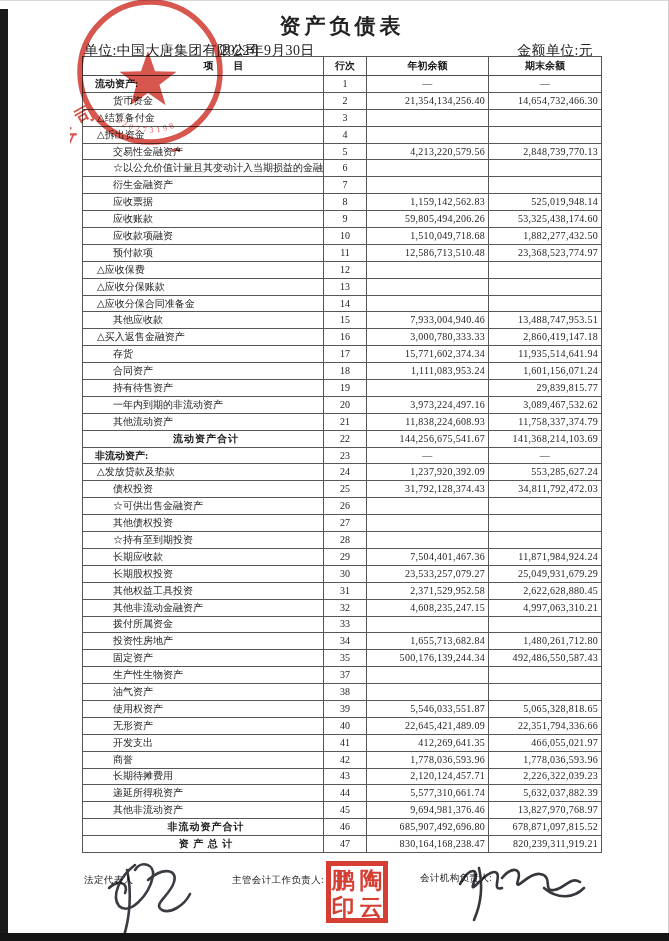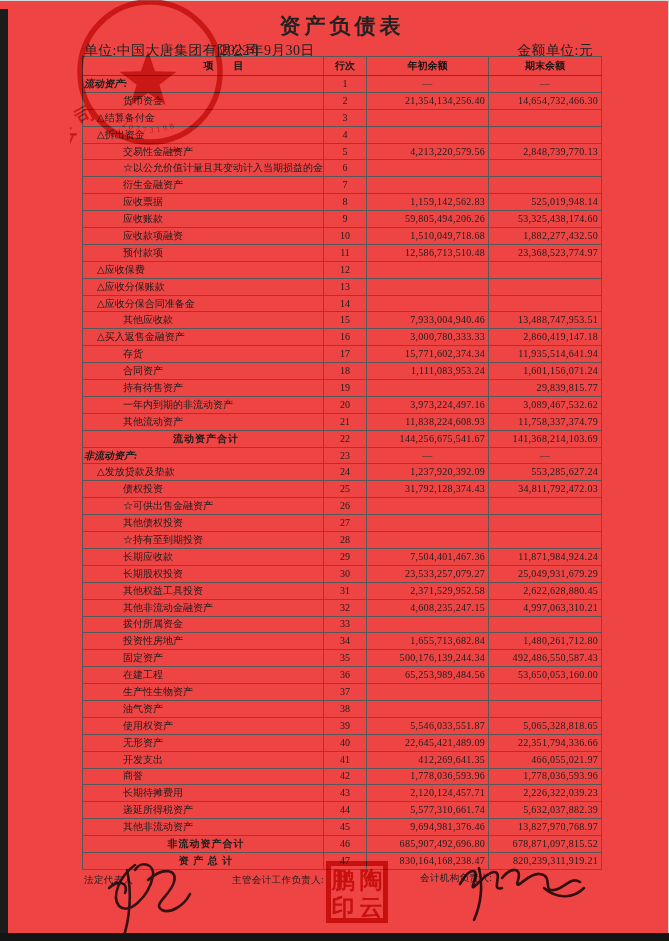--- a/index.html
+++ b/index.html
@@ -1,16 +1,16 @@
 <!DOCTYPE html>
 <html><head>
 <meta charset="utf-8">
 <style>
   html,body{margin:0;padding:0;background:#e8e8e8;}
-  .screen{position:relative;width:669px;height:941px;background:#ef4444;overflow:hidden;
+  .screen{position:relative;width:669px;height:941px;background:#ffffff;overflow:hidden;
           font-family:"Liberation Serif","DejaVu Serif",serif;color:#1c1c1c;}
   .page-inner{position:absolute;inset:0;border-top:1px solid #d8d8d8;border-right:1px solid #cfcfcf;}
 
   
   .edge-left{position:absolute;left:0;top:9px;width:8px;height:926px;background:#1b1b1b;}
   .edge-bottom{position:absolute;left:0;bottom:0;width:669px;height:8px;background:#141414;}
 
   .doc-title{position:absolute;left:0;top:12px;width:684px;text-align:center;
              font-size:21px;font-weight:bold;letter-spacing:4px;color:#222;}
   .meta{position:absolute;top:42px;font-size:14px;color:#222;letter-spacing:.3px;}
@@ -21,22 +21,22 @@
   table.bs{position:absolute;left:82px;top:56px;width:519px;border-collapse:collapse;
            table-layout:fixed;background:transparent;}
   .bs th,.bs td{border:1px solid #575757;padding:0;font-weight:normal;
                 font-size:10px;line-height:1;color:#1d1d1d;overflow:hidden;white-space:nowrap;}
   .bs th{height:18px;font-weight:bold;text-align:center;color:#151515;}
   .bs th.h-item{white-space:pre;padding-left:41px;}
   .bs td{height:15.9px;}
   .bs{border:1.5px solid #3e3e3e;}
   .bs thead th{border-bottom:1px solid #4a4a4a;}
 
-  td.c-item{text-align:left;padding-left:40px;}
-  tr.r-sec  td.c-item{padding-left:1px;font-weight:bold;font-style:italic;}
+  td.c-item{text-align:left;padding-left:30px;}
+  tr.r-sec  td.c-item{padding-left:12px;font-weight:bold;}
   tr.r-tri  td.c-item{padding-left:14px;}
   tr.r-star td.c-item{}
   tr.r-total td.c-item{text-align:center;padding-left:6px;font-weight:bold;letter-spacing:1px;}
   td.c-line{text-align:center;}
   td.c-amount{text-align:right;padding-right:3px;letter-spacing:.3px;}
   td.c-amount.dash{text-align:center;padding-right:0;color:#333;}
 
   .footer-label{position:absolute;font-size:9.5px;color:#222;letter-spacing:.4px;}
   .fl-legal{left:84px;top:874px;}
   .fl-chief{left:232px;top:874px;}
@@ -281,26 +281,20 @@
           <td class="c-amount">1,655,713,682.84</td>
           <td class="c-amount">1,480,261,712.80</td>
         </tr>
         <tr class="r-item">
           <td class="c-item">固定资产</td>
           <td class="c-line">35</td>
           <td class="c-amount">500,176,139,244.34</td>
           <td class="c-amount">492,486,550,587.43</td>
         </tr>
         <tr class="r-item">
-          <td class="c-item">在建工程</td>
-          <td class="c-line">36</td>
-          <td class="c-amount">65,253,989,484.56</td>
-          <td class="c-amount">53,650,053,160.00</td>
-        </tr>
-        <tr class="r-item">
           <td class="c-item">生产性生物资产</td>
           <td class="c-line">37</td>
           <td class="c-amount"></td>
           <td class="c-amount"></td>
         </tr>
         <tr class="r-item">
           <td class="c-item">油气资产</td>
           <td class="c-line">38</td>
           <td class="c-amount"></td>
           <td class="c-amount"></td>

